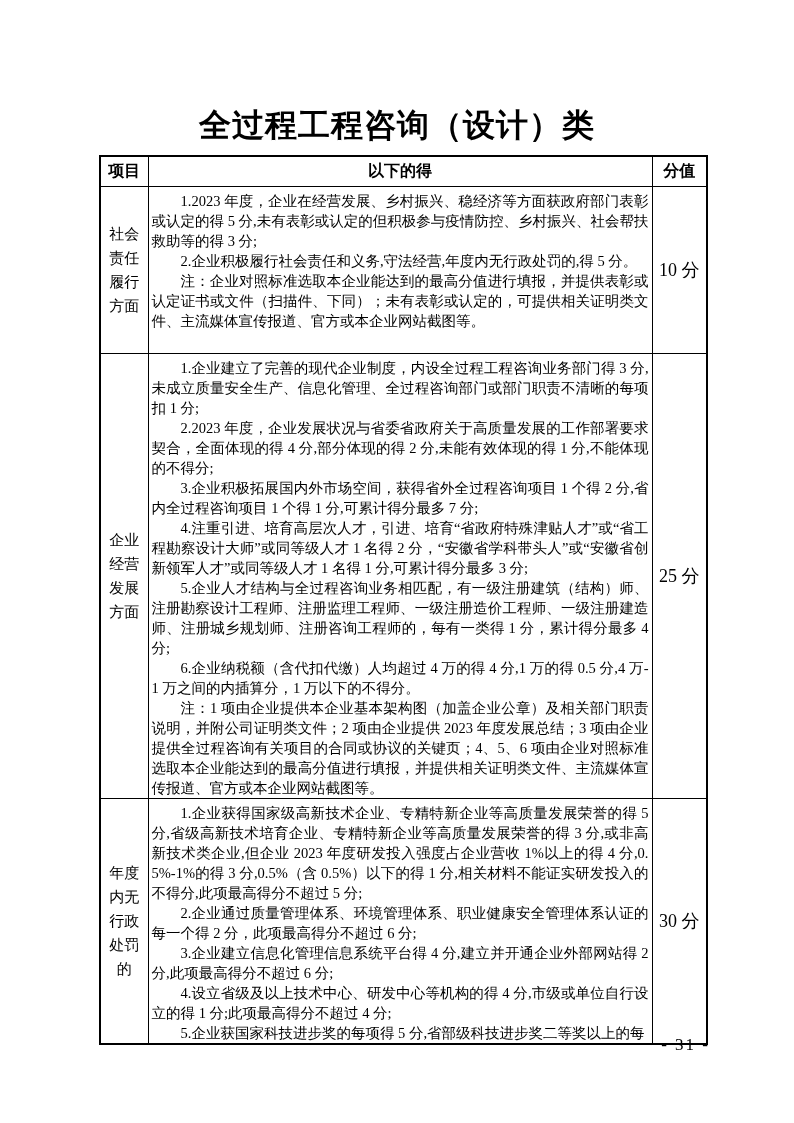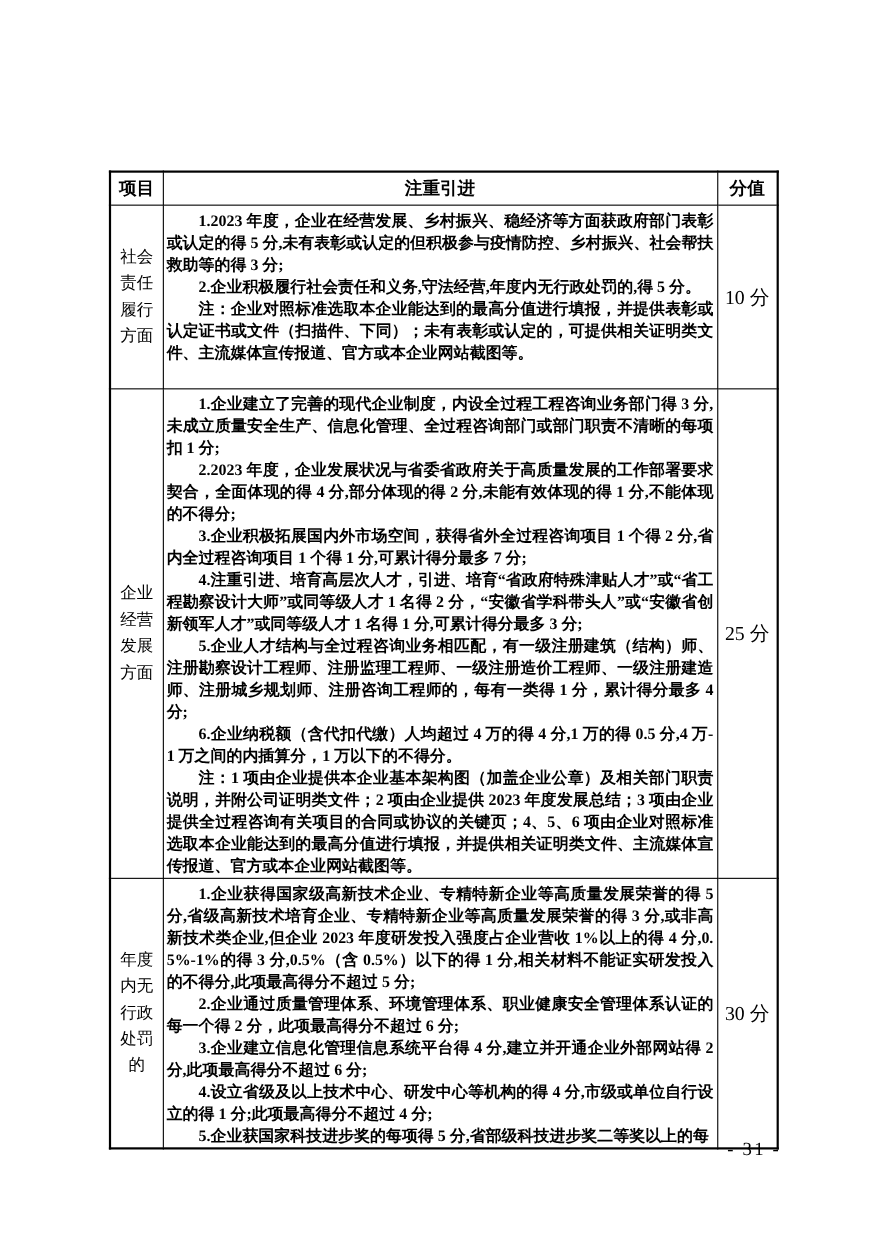--- a/index.html
+++ b/index.html
@@ -55,21 +55,20 @@
     text-align: center;
     font-size: 15px;
     line-height: 24px;
     padding: 15px 6px;
     word-break: break-all;
     margin-top: 16px;
   }
   td.crit {
     vertical-align: top;
     padding: 4px 3px 0 3px;
-    font-weight: bold;
   }
   td.crit p {
     margin: 0;
     font-size: 14.5px;
     line-height: 20px;
     text-indent: 2em;
     text-align: justify;
     word-break: break-all;
   }
   td.score {
@@ -86,31 +85,32 @@
     text-align: right;
     font-size: 17px;
     letter-spacing: 2px;
   }
 </style>
 </head>
 <body>
 
 <div class="page">
 
+  <h1 class="title">全过程工程咨询（设计）类</h1>
 
   <table class="doc-table">
     <colgroup>
       <col class="c-cat">
         <col class="c-crit">
         <col class="c-score">
     </colgroup>
     <thead>
       <tr class="hrow">
         <th>项目</th>
-        <th>注重引进</th>
+        <th>以下的得</th>
         <th>分值</th>
       </tr>
     </thead>
     <tbody>
       <tr class="r0">
         <td class="cat">社会责任履行方面</td>
         <td class="crit">
           <p>1.2023 年度，企业在经营发展、乡村振兴、稳经济等方面获政府部门表彰或认定的得 5 分,未有表彰或认定的但积极参与疫情防控、乡村振兴、社会帮扶救助等的得 3 分;</p>
           <p>2.企业积极履行社会责任和义务,守法经营,年度内无行政处罚的,得 5 分。</p>
           <p>注：企业对照标准选取本企业能达到的最高分值进行填报，并提供表彰或认定证书或文件（扫描件、下同）；未有表彰或认定的，可提供相关证明类文件、主流媒体宣传报道、官方或本企业网站截图等。</p>

